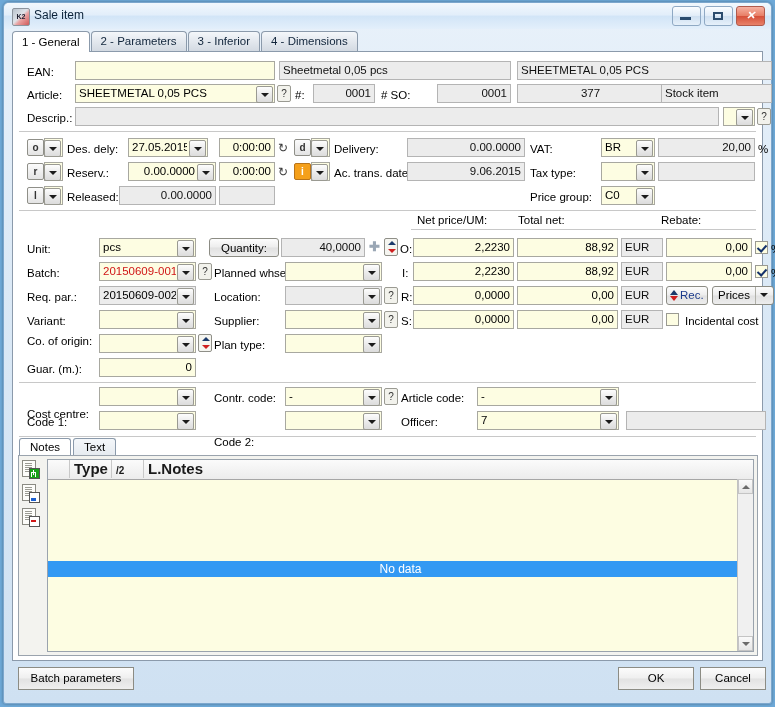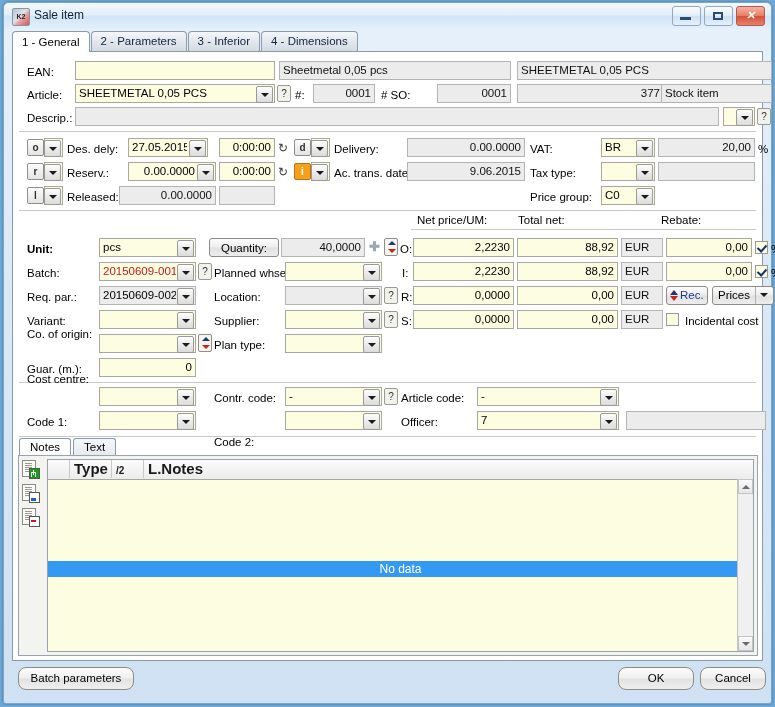--- a/index.html
+++ b/index.html
@@ -239,21 +239,21 @@
   }
   .vscroll .sa.up{top:0;}
   .vscroll .sa.down{bottom:0;}
   .vscroll .sa:after{content:"";position:absolute;left:3px;}
   .vscroll .sa.up:after{top:5px;border-left:4px solid transparent;border-right:4px solid transparent;border-bottom:4px solid #6b6b6b;}
   .vscroll .sa.down:after{top:5px;border-left:4px solid transparent;border-right:4px solid transparent;border-top:4px solid #6b6b6b;}
   
   .footer{position:absolute;left:8px;right:8px;bottom:8px;height:28px;}
   .fbtn{
     position:absolute;height:23px;line-height:21px;box-sizing:border-box;
-    border:1px solid #8c8c84;border-radius:8px;text-align:center;font-size:11.5px;
+    border:1px solid #8c8c84;border-radius:0;text-align:center;font-size:11.5px;
     background:linear-gradient(to bottom,#fcfcfc 0%,#efefef 48%,#e2e2e2 52%,#efefef 100%);
   }
   .secthead{position:absolute;font-size:11.5px;color:#000;}
 </style>
 </head>
 <body>
 
 <div class="window">
 
   <div class="titlebar">
@@ -289,21 +289,21 @@
     <div class="lbl" style="left:14px;top:36px;">Article:</div>
     <div class="combo" style="left:62px;top:32px;width:200px;">
       <div class="cv">SHEETMETAL 0,05 PCS</div>
       <div class="arrowbtn"></div>
     </div>
     <div class="qmark" style="left:264px;top:33px;">?</div>
     <div class="lbl" style="left:282px;top:36px;">#:</div>
     <div class="fld ro num" style="left:300px;top:32px;width:62px;">0001</div>
     <div class="lbl" style="left:368px;top:36px;"># SO:</div>
     <div class="fld ro num" style="left:424px;top:32px;width:74px;">0001</div>
-    <div class="fld ro num" style="left:504px;top:32px;width:147px;">377</div>
+    <div class="fld ro num" style="left:504px;top:32px;width:147px;text-align:center;">377</div>
     <div class="fld ro" style="left:648px;top:32px;width:111px;">Stock item</div>
 
     <div class="lbl" style="left:14px;top:59px;">Descrip.:</div>
     <div class="fld ro" style="left:62px;top:55px;width:644px;"></div>
     <div class="combo" style="left:710px;top:55px;width:32px;">
       <div class="cv"></div>
       <div class="arrowbtn"></div>
     </div>
     <div class="qmark" style="left:744px;top:56px;">?</div>
 
@@ -371,21 +371,21 @@
       <div class="arrowbtn"></div>
     </div>
 
     <div class="sep" style="top:158px;"></div>
 
     <div class="secthead" style="left:404px;top:162px;">Net price/UM:</div>
     <div class="secthead" style="left:505px;top:162px;">Total net:</div>
     <div class="secthead" style="left:648px;top:162px;">Rebate:</div>
     <div class="sep" style="left:398px;right:6px;top:177px;"></div>
 
-    <div class="lbl" style="left:14px;top:190px;font-weight:bold;">Unit:</div>
+    <div class="lbl" style="left:14px;top:190px;">Unit:</div>
     <div class="combo" style="left:86px;top:186px;width:97px;">
       <div class="cv">pcs</div>
       <div class="arrowbtn"></div>
     </div>
     <div class="btn lbl-only" style="left:196px;top:186px;width:70px;height:19px;">Quantity:</div>
     <div class="fld ro num" style="left:268px;top:186px;width:84px;">40,0000</div>
     <div class="plusico" style="left:356px;top:189px;">✚</div>
     <div class="spin" style="left:371px;top:186px;"></div>
     <div class="lbl" style="left:387px;top:190px;">O:</div>
     <div class="fld num" style="left:400px;top:186px;width:101px;">2,2230</div>
@@ -446,38 +446,38 @@
       <div class="arrowbtn"></div>
     </div>
     <div class="qmark" style="left:371px;top:259px;">?</div>
     <div class="lbl" style="left:388px;top:262px;">S:</div>
     <div class="fld num" style="left:400px;top:258px;width:101px;">0,0000</div>
     <div class="fld num" style="left:504px;top:258px;width:101px;">0,00</div>
     <div class="fld ro" style="left:608px;top:258px;width:42px;">EUR</div>
     <div class="chk" style="left:653px;top:261px;"></div>
     <div class="lbl" style="left:672px;top:262px;">Incidental cost</div>
 
-    <div class="lbl" style="left:14px;top:275px;">Co. of origin:</div>
+    <div class="lbl" style="left:14px;top:282px;">Co. of origin:</div>
     <div class="combo" style="left:86px;top:282px;width:97px;">
       <div class="cv"></div>
       <div class="arrowbtn"></div>
     </div>
     <div class="spin" style="left:185px;top:282px;"></div>
     <div class="lbl" style="left:201px;top:286px;">Plan type:</div>
     <div class="combo" style="left:272px;top:282px;width:97px;">
       <div class="cv"></div>
       <div class="arrowbtn"></div>
     </div>
 
     <div class="lbl" style="left:14px;top:310px;">Guar. (m.):</div>
     <div class="fld num" style="left:86px;top:306px;width:97px;">0</div>
 
     <div class="sep" style="top:330px;"></div>
 
-    <div class="lbl" style="left:14px;top:320px;">Cost centre:</div>
+    <div class="lbl" style="left:14px;top:355px;">Cost centre:</div>
     <div class="combo" style="left:86px;top:335px;width:97px;">
       <div class="cv"></div>
       <div class="arrowbtn"></div>
     </div>
     <div class="lbl" style="left:201px;top:339px;">Contr. code:</div>
     <div class="combo" style="left:272px;top:335px;width:97px;">
       <div class="cv">-</div>
       <div class="arrowbtn"></div>
     </div>
     <div class="qmark" style="left:371px;top:336px;">?</div>

